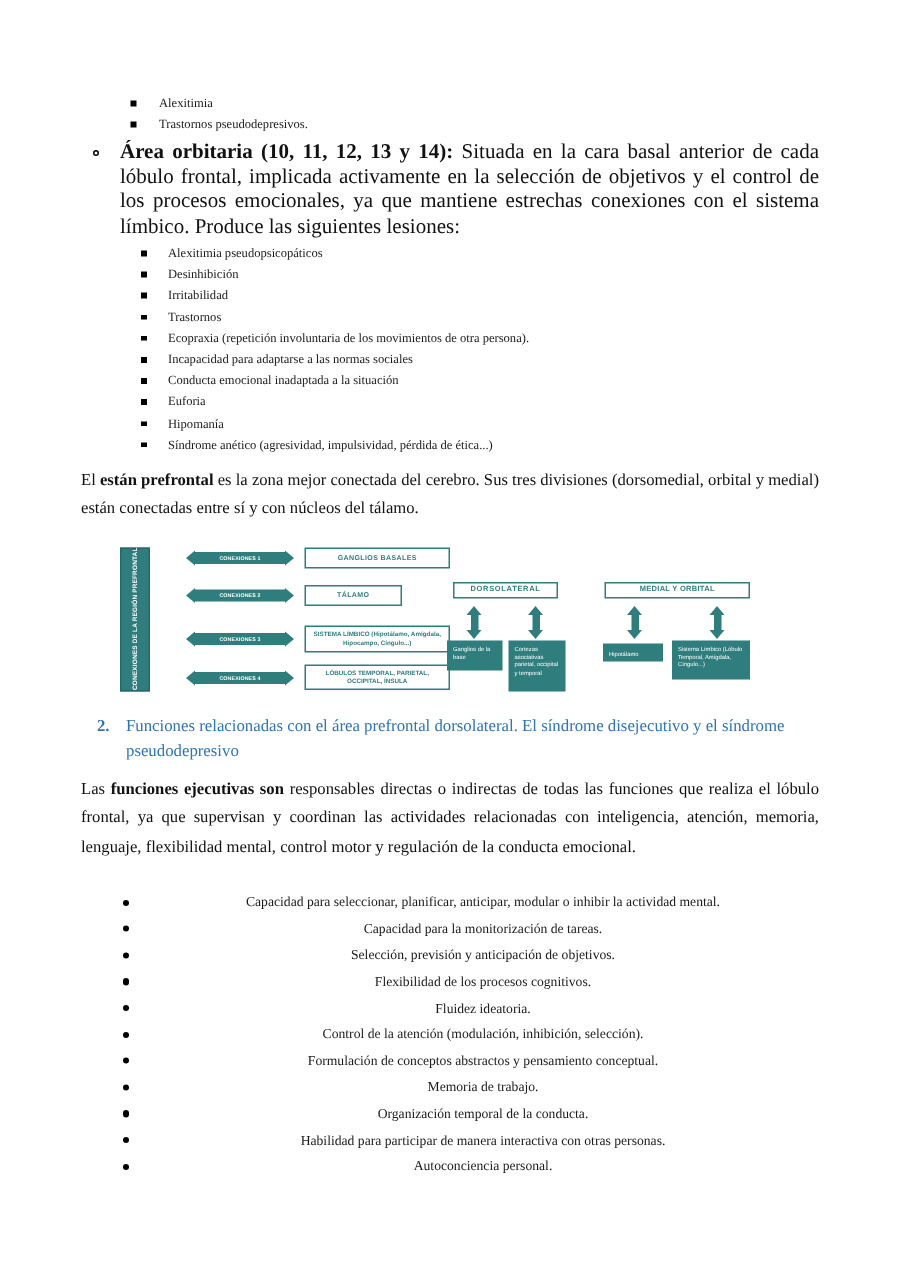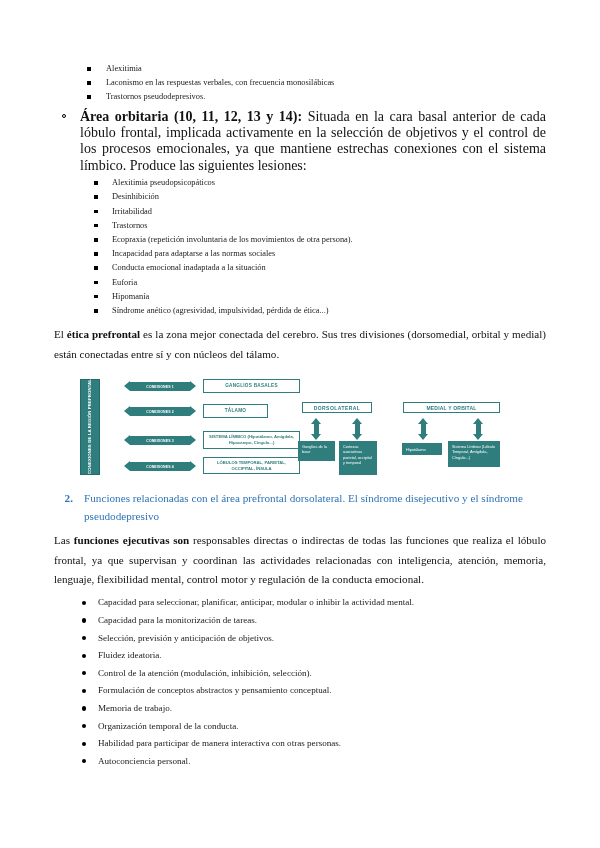--- a/index.html
+++ b/index.html
@@ -264,21 +264,20 @@
     overflow: hidden;
   }
 </style>
 </head>
 <body>
 
 <div class="page">
 
   <ul class="sq">
     <li>Alexitimia</li>
-    <li>Laconismo en las respuestas verbales, con frecuencia monosilábicas</li>
     <li>Trastornos pseudodepresivos.</li>
   </ul>
 
   <div class="circ-item" style="margin-top:4px;">
     <b>Área orbitaria (10, 11, 12, 13 y 14):</b><span> Situada en la cara basal anterior de cada lóbulo frontal, implicada activamente en la selección de objetivos y el control de los procesos emocionales, ya que mantiene estrechas conexiones con el sistema límbico. Produce las siguientes lesiones:</span>
   </div>
 
   <ul class="sq deep" style="margin-top:2px;">
     <li>Alexitimia pseudopsicopáticos</li>
     <li>Desinhibición</li>
@@ -286,21 +285,21 @@
     <li>Trastornos</li>
     <li>Ecopraxia (repetición involuntaria de los movimientos de otra persona).</li>
     <li>Incapacidad para adaptarse a las normas sociales</li>
     <li>Conducta emocional inadaptada a la situación</li>
     <li>Euforia</li>
     <li>Hipomanía</li>
     <li>Síndrome anético (agresividad, impulsividad, pérdida de ética...)</li>
   </ul>
 
   <p class="para" style="margin-top:7px;">
-    <span>El </span><b>ética prefrontal</b><span> es la zona mejor conectada del cerebro. Sus tres divisiones (dorsomedial, orbital y medial) están conectadas entre sí y con núcleos del tálamo.</span>
+    <span>El </span><b>están prefrontal</b><span> es la zona mejor conectada del cerebro. Sus tres divisiones (dorsomedial, orbital y medial) están conectadas entre sí y con núcleos del tálamo.</span>
   </p>
 
   <div class="diagram">
 
     <div class="vbanner">
       <span>CONEXIONES DE LA REGIÓN PREFRONTAL</span>
     </div>
 
     <div class="harrow" style="left:44px; top:6px; width:72px;">
       <div class="bar"></div>
@@ -365,24 +364,25 @@
 
   <div class="heading-num">
     <div class="num">2.</div>
     <div class="htxt">Funciones relacionadas con el área prefrontal dorsolateral. El síndrome disejecutivo y el síndrome pseudodepresivo</div>
   </div>
 
   <p class="para">
     <span>Las </span><b>funciones ejecutivas son</b><span> responsables directas o indirectas de todas las funciones que realiza el lóbulo frontal, ya que supervisan y coordinan las actividades relacionadas con inteligencia, atención, memoria, lenguaje, flexibilidad mental, control motor y regulación de la conducta emocional.</span>
   </p>
 
-  <ul class="dot" style="margin-top:5px;">
+  <ul class="dot" style="margin-top:18px;text-align:center;">
     <li>Capacidad para seleccionar, planificar, anticipar, modular o inhibir la actividad mental.</li>
     <li>Capacidad para la monitorización de tareas.</li>
     <li>Selección, previsión y anticipación de objetivos.</li>
+    <li>Flexibilidad de los procesos cognitivos.</li>
     <li>Fluidez ideatoria.</li>
     <li>Control de la atención (modulación, inhibición, selección).</li>
     <li>Formulación de conceptos abstractos y pensamiento conceptual.</li>
     <li>Memoria de trabajo.</li>
     <li>Organización temporal de la conducta.</li>
     <li>Habilidad para participar de manera interactiva con otras personas.</li>
     <li>Autoconciencia personal.</li>
   </ul>
 
 </div>

